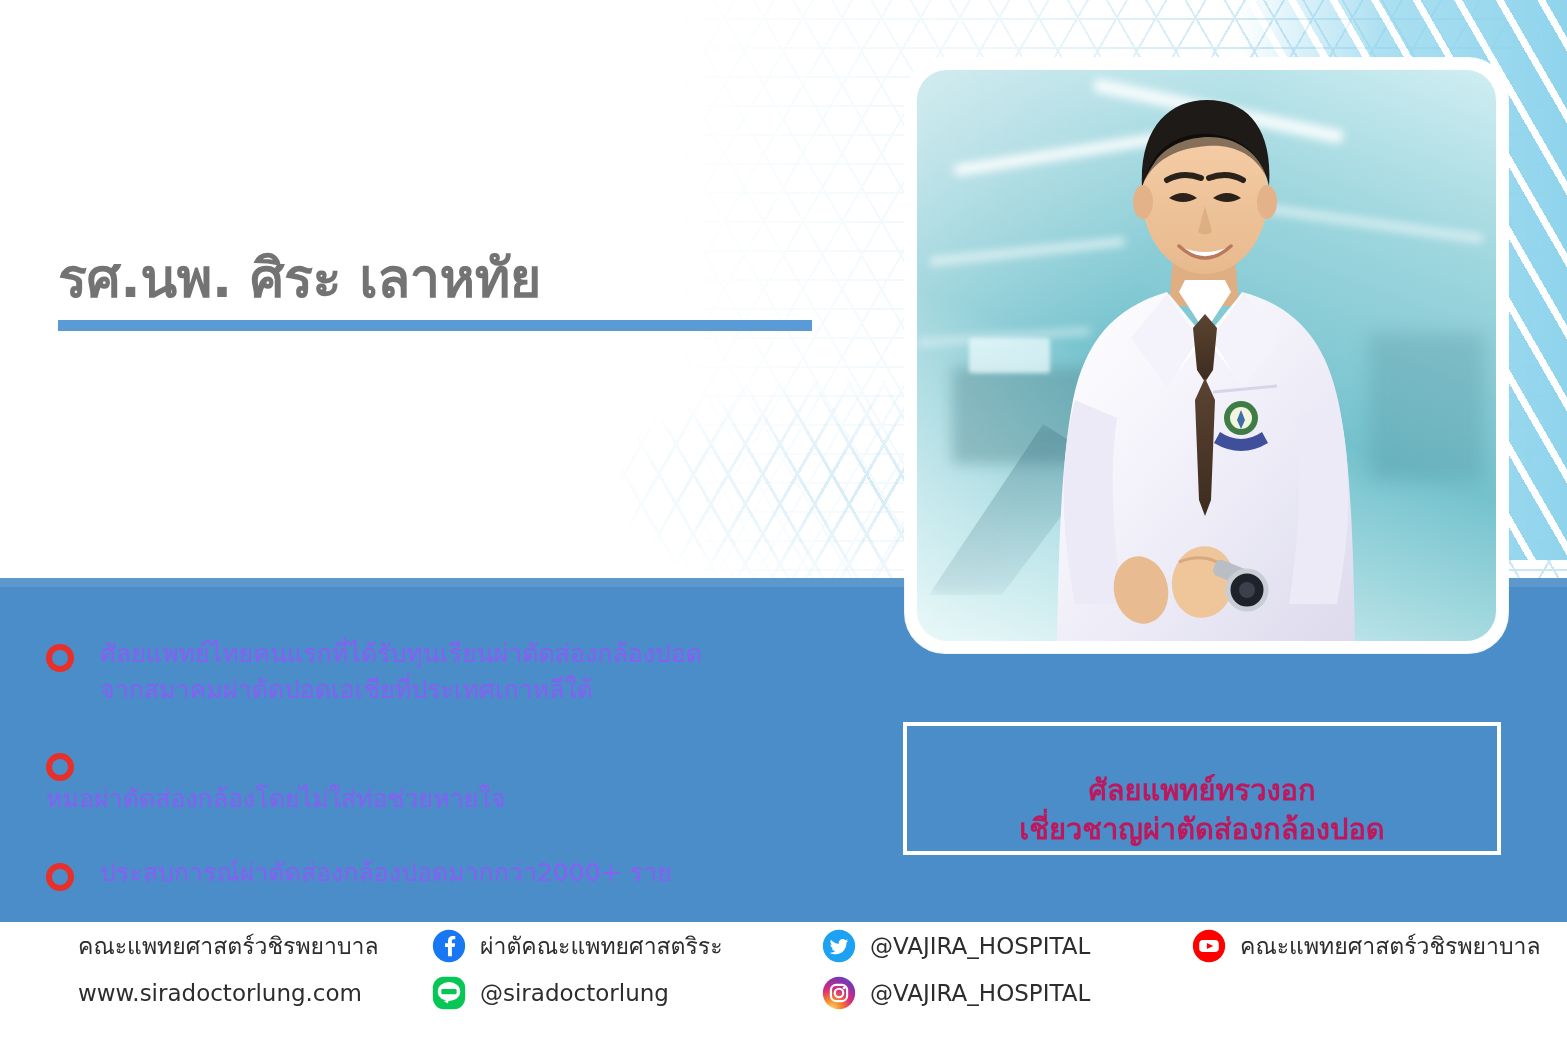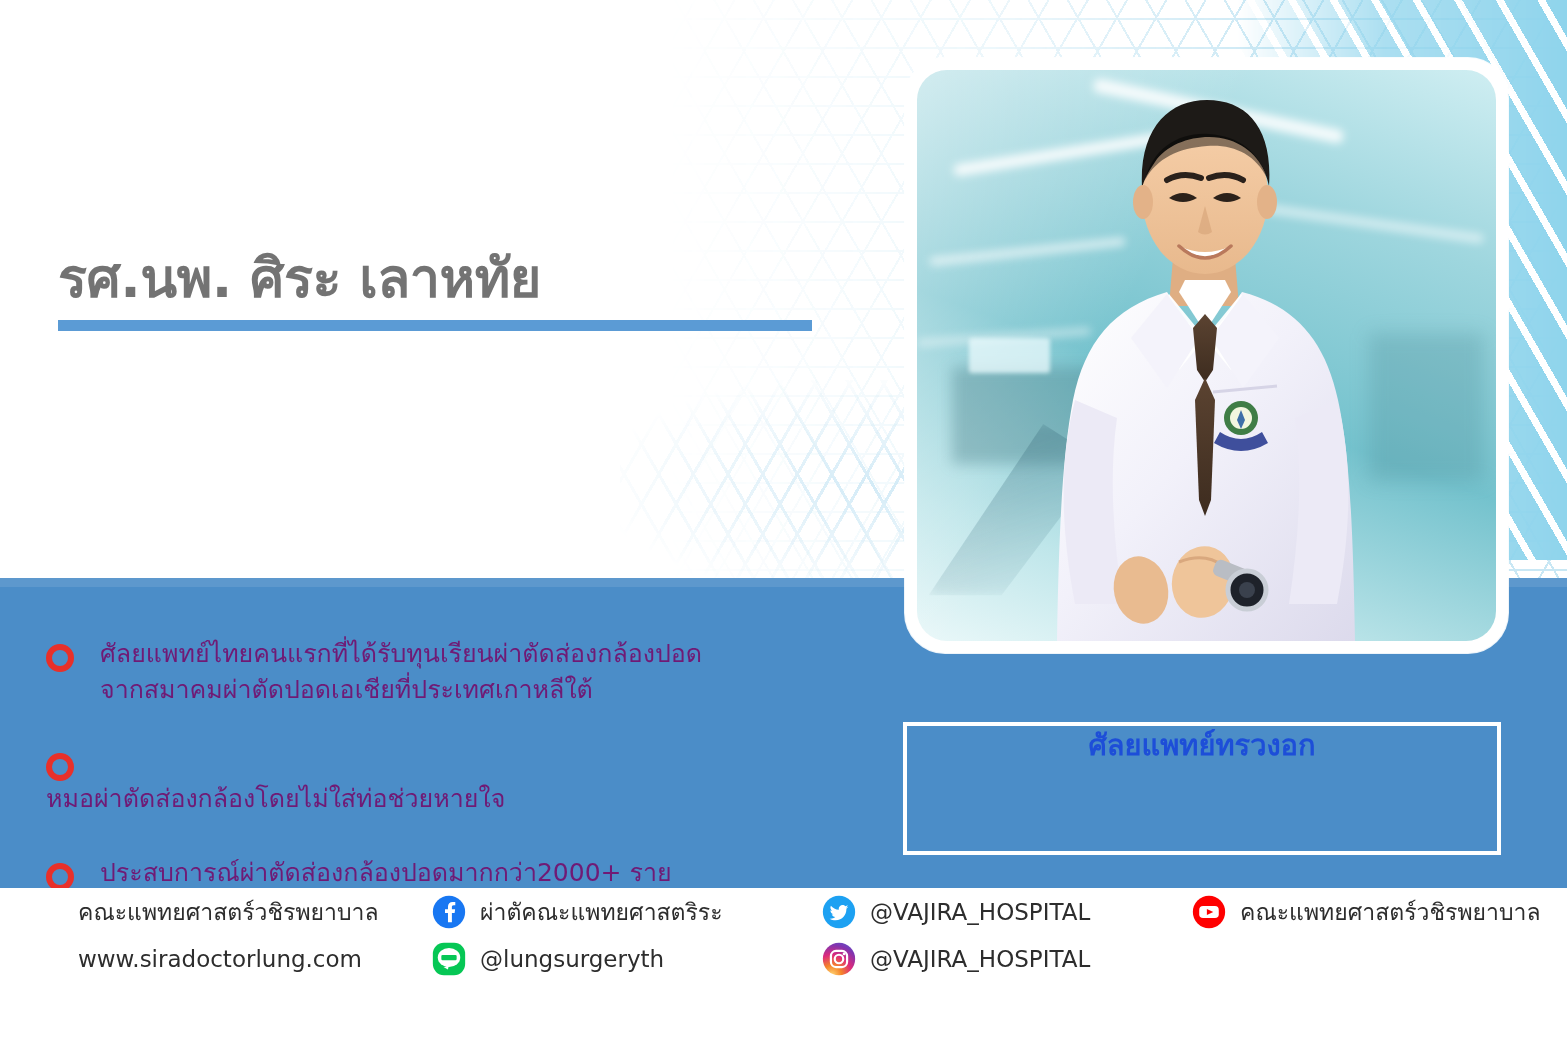--- a/index.html
+++ b/index.html
@@ -80,21 +80,21 @@
 
   
   .bullets{ position:absolute; left:46px; top:636px; width:820px; }
   .bullet-row{ display:flex; align-items:flex-start; margin-bottom:38px; }
   .bullet-row:last-child{ margin-bottom:0; }
   .bullet-dot{
     flex:0 0 auto; width:28px; height:28px; border-radius:50%;
     border:6px solid #e8302a; margin-top:8px; margin-right:26px;
   }
   .bullet-text{
-    color:#701a75; font-size:25px; line-height:1.42; font-weight:500;
+    color:#8b5cf6; font-size:25px; line-height:1.42; font-weight:500;
   }
   .bullet-row.b2{ margin-top:12px;flex-direction:column; }
   .bullet-row.b3{ margin-top:14px; }
 
   
   .photo-card{
     position:absolute; left:905px; top:58px; width:603px; height:595px;
     border-radius:40px;
     background:#ffffff;
     padding:12px;
@@ -137,27 +137,27 @@
   
   .doc{ position:absolute; left:0; top:0; width:100%; height:100%; }
 
   
   .specialty-box{
     position:absolute; left:903px; top:722px; width:598px; height:133px;
     border:4px solid #ffffff;
   }
   .specialty-text{
     position:absolute; inset:0; display:flex; flex-direction:column;
-    align-items:center; justify-content:flex-start;
-    color:#1d4ed8; font-size:29px; font-weight:600; line-height:1.35; text-align:center;
+    align-items:center; justify-content:flex-end;
+    color:#be185d; font-size:29px; font-weight:600; line-height:1.35; text-align:center;font-family:Liberation Mono, monospace;
   }
 
   
   .footer{
-    position:absolute; left:0; top:888px; width:1567px; height:107px;
+    position:absolute; left:0; top:922px; width:1567px; height:107px;
     background:#ffffff;
     text-align:right;
   }
   .f-col{ position:absolute; top:0; height:107px; }
   .f-line{ display:flex; align-items:center; height:47px; }
   .f-label{
     color:#2d2d2d; font-size:23px; white-space:nowrap;
   }
   .f-ico{ flex:0 0 auto; width:34px; height:34px; margin-right:14px; }
 
@@ -297,20 +297,21 @@
         <rect x="296" y="496" width="46" height="17" rx="6" fill="#b9bdc4" transform="rotate(22 319 504)"></rect>
         <circle cx="330" cy="520" r="19" fill="#1e222a" stroke="#c9ced6" stroke-width="5"></circle>
         <circle cx="330" cy="520" r="8" fill="#3a414d"></circle>
       </svg>
     </div>
   </div>
 
   <div class="specialty-box">
     <div class="specialty-text">
       <span>ศัลยแพทย์ทรวงอก</span>
+      <span>เชี่ยวชาญผ่าตัดส่องกล้องปอด</span>
     </div>
   </div>
 
   <div class="footer">
 
     <div class="f-col col-web">
       <div class="f-line">
         <span class="f-label">คณะแพทยศาสตร์วชิรพยาบาล</span>
       </div>
       <div class="f-line">
@@ -326,21 +327,21 @@
         </svg>
         <span class="f-label">ผ่าตัคณะแพทยศาสตริระ</span>
       </div>
       <div class="f-line">
         <svg class="f-ico" viewBox="0 0 40 40">
           <rect x="1" y="1" width="38" height="38" rx="13" fill="#06C755"></rect>
           <ellipse cx="20" cy="18.3" rx="13.2" ry="11.2" fill="#ffffff"></ellipse>
           <rect x="11" y="15.2" width="18" height="6.2" rx="1.4" fill="#06C755"></rect>
           <path d="M13.5 29.4c3-.4 5.2-1.6 6.6-2.7l-1.4 5.6Z" fill="#ffffff"></path>
         </svg>
-        <span class="f-label">@lungsurgeryth</span>
+        <span class="f-label">@siradoctorlung</span>
       </div>
     </div>
 
     <div class="f-col col-tw">
       <div class="f-line">
         <svg class="f-ico" viewBox="0 0 40 40">
           <circle cx="20" cy="20" r="19" fill="#1DA1F2"></circle>
           <path d="M31 13.8c-.8.4-1.7.6-2.6.8.9-.6 1.6-1.4 2-2.5-.9.5-1.9.9-2.9 1.1-.8-.9-2-1.5-3.3-1.5-2.5 0-4.5 2-4.5 4.6 0 .4 0 .7.1 1-3.8-.2-7.1-2-9.3-4.8-.4.7-.6 1.5-.6 2.3 0 1.6.8 3 2 3.8-.7 0-1.4-.2-2-.6v.1c0 2.2 1.6 4.1 3.6 4.5-.4.1-.8.2-1.2.2-.3 0-.6 0-.9-.1.6 1.8 2.2 3.1 4.2 3.2-1.5 1.2-3.5 1.9-5.6 1.9h-1c2 1.3 4.4 2 6.9 2 8.3 0 12.8-7 12.8-13v-.6c.9-.6 1.6-1.5 2.3-2.4Z" fill="#ffffff"></path>
         </svg>
         <span class="f-label">@VAJIRA_HOSPITAL</span>

